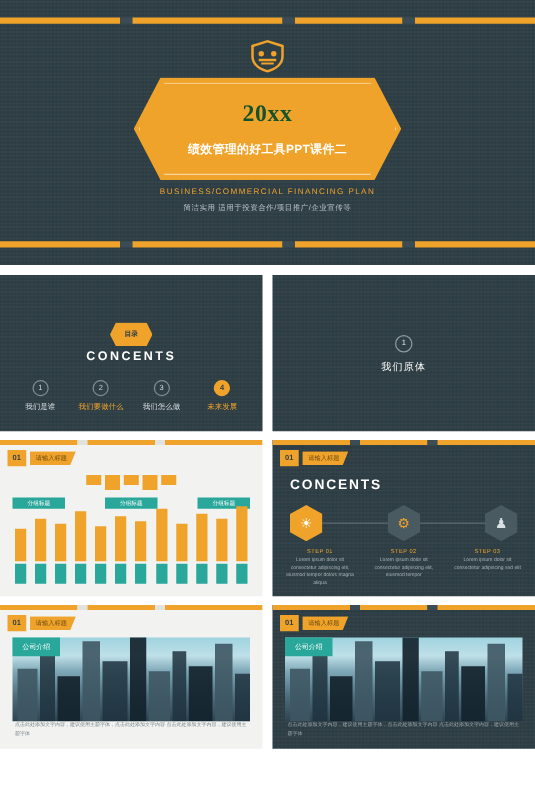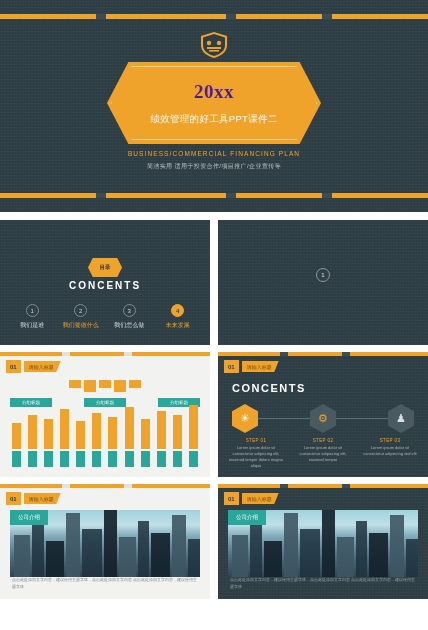--- a/index.html
+++ b/index.html
@@ -53,25 +53,25 @@
     clip-path: polygon(10% 0%, 90% 0%, 100% 50%, 90% 100%, 10% 100%, 0% 50%);
   }
   .hex-inner {
     position: absolute; left: 4px; top: 4px; right: 4px; bottom: 4px;
     background: #f0a32a;
     border: 1px solid rgba(255,255,255,0.55);
     clip-path: polygon(10% 0%, 90% 0%, 100% 50%, 90% 100%, 10% 100%, 0% 50%);
     display: flex; flex-direction: column; align-items: center; justify-content: center;
   }
   .cover-year {
-    font-size: 19px; font-weight: bold; color: #4c1d95; letter-spacing: .5px;
+    font-size: 19px; font-weight: bold; color: #14532d; letter-spacing: .5px;
     font-family: "Liberation Serif", serif;
   }
   .cover-title {
-    font-size: 9.5px; font-weight: normal; color: #ffffff; margin-top: 10px;
+    font-size: 9.5px; font-weight: bold; color: #ffffff; margin-top: 10px;
     letter-spacing: .3px;
   }
   .cover-sub1 {
     position: absolute; top: 150px; left: 0; width: 428px; text-align: center;
     font-size: 6.5px; color: #f0a32a; letter-spacing: 1.1px;
   }
   .cover-sub2 {
     position: absolute; top: 162px; left: 0; width: 428px; text-align: center;
     font-size: 6px; color: #b9c3c7; letter-spacing: .4px;
   }
@@ -316,20 +316,21 @@
         </div>
         <div class="toc-item">
           <div class="toc-num active">4</div>
           <div class="toc-lbl hl">未来发展</div>
         </div>
       </div>
     </div>
 
     <div class="slide texture">
       <div class="sec-num">1</div>
+      <div class="sec-title">我们原体</div>
     </div>
 
     <div class="slide light">
       <div class="topstripe">
         <div class="o" style="width:62px"></div>
         <div class="d" style="width:8px"></div>
         <div class="o" style="width:54px"></div>
         <div class="d" style="width:8px"></div>
         <div class="o" style="width:78px"></div>
       </div>

